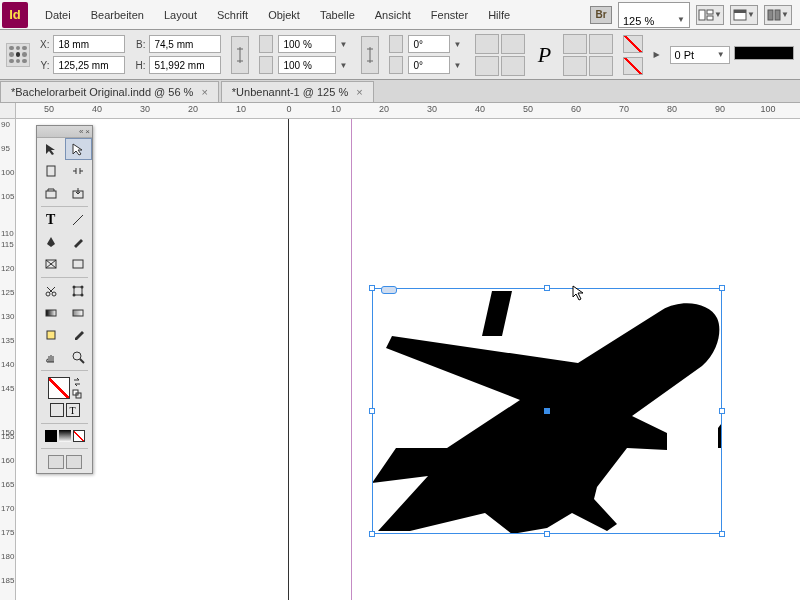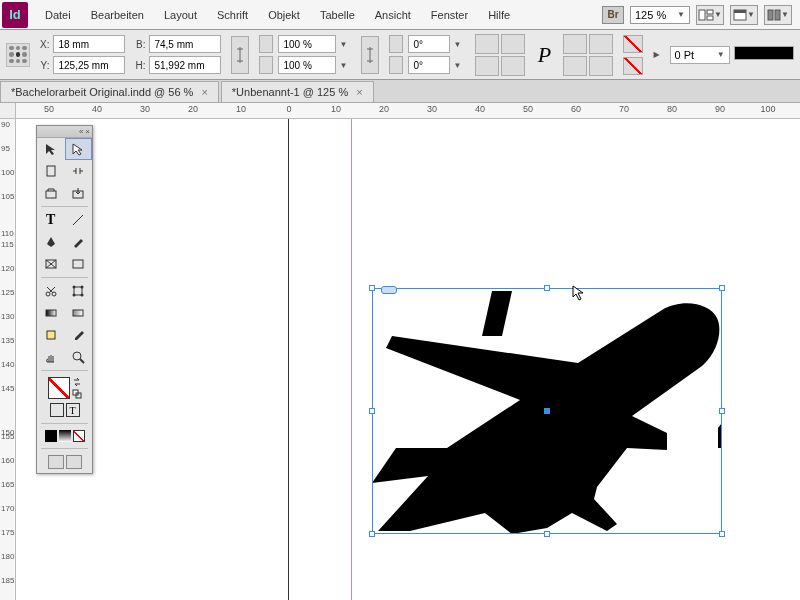--- a/index.html
+++ b/index.html
@@ -1,25 +1,25 @@
 <!DOCTYPE html>
 <html><head>
 <meta charset="utf-8">
 <style>
 * { margin: 0; padding: 0; box-sizing: border-box; font-family: "Segoe UI", Tahoma, sans-serif; font-size: 11px; }
 body { width: 800px; height: 600px; background: #f0f0f0; overflow: hidden; position: relative; }
 
 
 .menubar { height: 30px; background: #f5f5f5; border-bottom: 1px solid #999; display: flex; align-items: center; padding: 0 2px; }
-.app-icon { width: 26px; height: 26px; background: #8b004f; display: flex; align-items: center; justify-content: center; margin-right: 8px; color: #5eead4; font-weight: bold; font-size: 13px; border-radius: 2px; }
+.app-icon { width: 26px; height: 26px; background: #8b004f; display: flex; align-items: center; justify-content: center; margin-right: 8px; color: #fde047; font-weight: bold; font-size: 13px; border-radius: 2px; }
 .menu-items { display: flex; gap: 2px; }
 .menu-item { padding: 4px 9px; cursor: pointer; color: #333; }
 .menubar-right { margin-left: auto; display: flex; align-items: center; gap: 6px; padding-right: 6px; }
 .br-box { width: 22px; height: 18px; background: #cfcfcf; border: 1px solid #888; display: flex; align-items: center; justify-content: center; font-size: 10px; font-weight: bold; color: #5c4a2a; }
-.zoom-select { width: 60px; height: 18px; border: 1px solid #999; background: #fff; font-size: 11px; display: flex; align-items: center; justify-content: space-between; padding: 4px 4px; }
+.zoom-select { width: 72px; height: 18px; border: 1px solid #999; background: #fff; font-size: 11px; display: flex; justify-content: space-between; padding: 12px 4px; }
 .menubar-icon-btn { width: 28px; height: 20px; border: 1px solid #999; background: #e8e8e8; display: flex; align-items: center; justify-content: center; }
 .chevron { font-size: 8px; color: #555; }
 
 
 .controlbar { height: 50px; background: #e9e9e9; border-bottom: 1px solid #999; display: flex; align-items: center; padding: 4px 6px; gap: 10px; }
 .refpoint { width: 24px; height: 24px; display: grid; grid-template-columns: repeat(3,1fr); grid-template-rows: repeat(3,1fr); gap: 2px; border: 1px solid #bbb; padding: 2px; background: #ddd; }
 .refpoint span { background: #888; border-radius: 50%; }
 .coord-group { display: grid; grid-template-columns: auto 72px; grid-template-rows: 1fr 1fr; gap: 3px 4px; align-items: center; }
 .coord-label { font-size: 10px; text-align: right; color: #444; }
 .coord-field { height: 18px; border: 1px solid #aaa; background: #fff; padding: 4px 4px; display: flex; align-items: center; font-size: 10px; }

